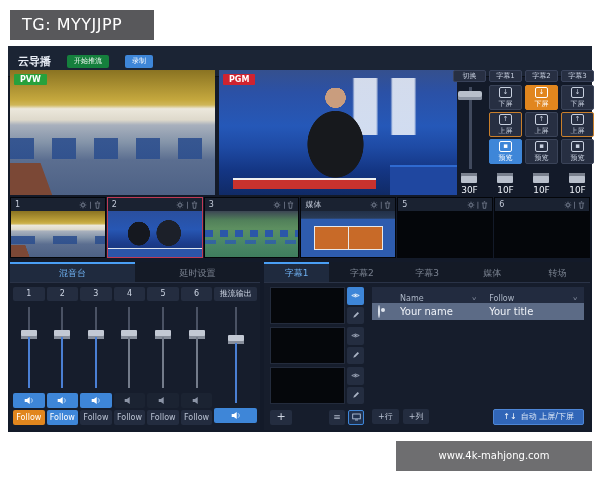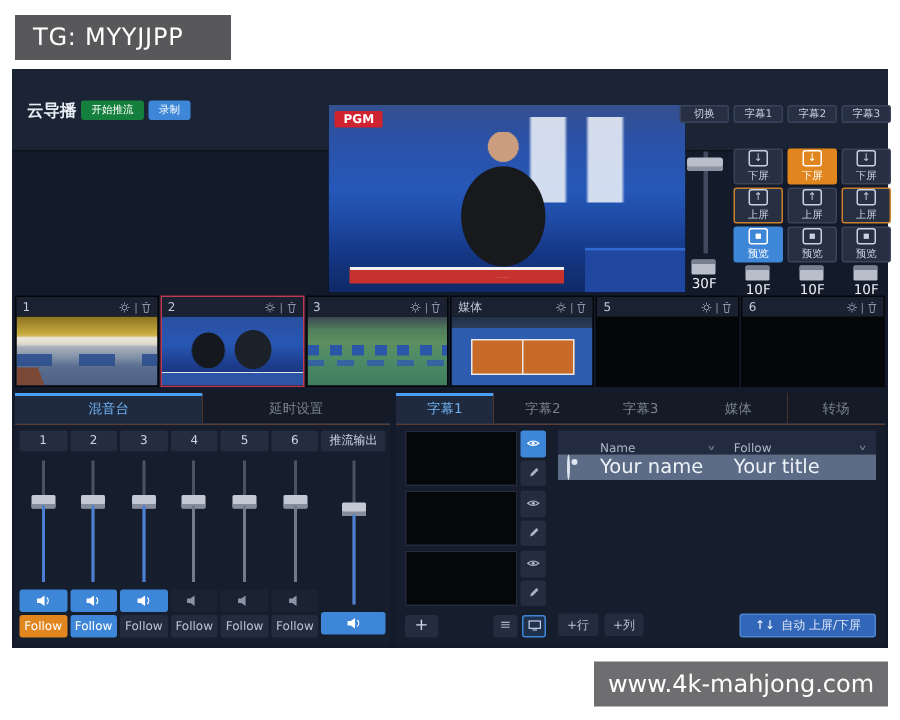--- a/index.html
+++ b/index.html
@@ -4,25 +4,25 @@
 <style>
   html,body{margin:0;padding:0}
   body{width:600px;height:480px;background:#fff;position:relative;overflow:hidden;
        font-family:"DejaVu Sans","Liberation Sans",sans-serif;-webkit-font-smoothing:antialiased}
   .abs{position:absolute}
 
   
   .tg-badge{left:10px;top:10px;width:132px;height:30px;background:#58585b;color:#fff;
     font-size:16px;line-height:30px;padding-left:12px;letter-spacing:.5px}
   .watermark{right:8px;bottom:9px;width:196px;height:30px;background:#6e6e70;color:#fff;
-    font-size:16px;line-height:30px;text-align:center}
+    font-size:10px;line-height:30px;text-align:center}
 
   
   .app{left:8px;top:46px;width:584px;height:386px;background:#131a29;color:#c6cede}
-  .app-header{height:22px;display:flex;align-items:center;padding:16px 10px;gap:3px;
+  .app-header{height:22px;display:flex;align-items:center;padding:4px 10px;gap:16px;
     background:#1b2434;border-bottom:1px solid #0c1018}
   .app-title{font-size:11px;font-weight:bold;color:#e8edf5}
   .hbtn{font-size:7px;line-height:13px;height:13px;padding:0 7px;border-radius:2px;color:#fff}
   .hbtn.red{background:#15803d}
   .hbtn.blue{background:#3e86d8}
 
   
   .preview-row{left:2px;top:24px;right:2px;height:125px}
   .monitor{position:absolute;top:0;height:125px;background:#05070b;overflow:hidden}
   .pvw{left:0;width:205px}.pgm{left:209px;width:238px}
@@ -58,21 +58,21 @@
     background:repeating-linear-gradient(90deg,#2e5cae 0 11px,rgba(0,0,0,0) 11px 20px);opacity:.8}
   .sc-court{background:linear-gradient(180deg,#223048 0%,#2a3c58 16%,#2e5cae 17% 100%)}
   .sc-court::before{content:"";position:absolute;left:13%;right:13%;top:32%;bottom:16%;
     background:#c86a28;border:1px solid #e8e8e8}
   .sc-court::after{content:"";position:absolute;left:50%;top:32%;bottom:16%;width:1px;background:#e8e8e8}
 
   
   .switch-panel{position:absolute;left:443px;top:0;width:141px;height:125px;display:flex;gap:3px}
   .swcol{flex:1;display:flex;flex-direction:column;align-items:center}
   .chip{width:100%;box-sizing:border-box;height:12px;line-height:11px;text-align:center;
-    font-size:7px;color:#c6cede;background:#272f42;border:1px solid #39425a;border-radius:2px;margin-bottom:17px}
+    font-size:7px;color:#c6cede;background:#272f42;border:1px solid #39425a;border-radius:2px;margin-bottom:3px}
   .vtrack{position:relative;width:30px;flex:1;margin-bottom:2px}
   .vtrack::before{content:"";position:absolute;left:50%;top:2px;bottom:2px;width:3px;margin-left:-1px;background:#414a5e}
   .vhandle{position:absolute;left:3px;top:6px;width:24px;height:9px;background:#b8bfcb;border-radius:2px;
     box-shadow:inset 0 -3px 0 #8b93a2}
   .sbtn{width:100%;box-sizing:border-box;height:25px;margin-bottom:2px;border-radius:2px;
     background:#272f42;border:1px solid #3a4358;color:#c9d1e0;
     display:flex;flex-direction:column;align-items:center;justify-content:center}
   .sbtn .ibox{width:11px;height:9px;border:1px solid currentColor;border-radius:2px;
     font-size:7px;line-height:8px;text-align:center}
   .sbtn .blab{font-size:7px;margin-top:1px}
@@ -128,21 +128,21 @@
     font-size:11px;line-height:14px;text-align:center}
   .sq{width:16px;height:15px;border-radius:2px;background:#242d40;color:#aab3c4;
     font-size:9px;line-height:15px;text-align:center}
   .sq.scr{background:#20314e;border:1px solid #3e86d8;box-sizing:border-box;display:flex;align-items:center;justify-content:center}
 
   .tablearea{flex:1;display:flex;flex-direction:column}
   .thead{height:16px;display:flex;background:#222b3f;align-items:flex-end;font-size:8px;color:#aeb8c8}
   .thc{display:flex;align-items:center;justify-content:space-between;padding:0 6px;box-sizing:border-box}
   .c-radio{width:22px}.c-name{flex:1}.c-title{flex:1.15}
   .chev{color:#7e8798;transform:scaleY(.6);font-size:8px}
-  .trow{height:17px;display:flex;align-items:center;font-size:13px;color:#c3ccd9}
+  .trow{height:17px;display:flex;align-items:center;font-size:10px;color:#c3ccd9}
   .trow.sel{background:#5c6b86;color:#eef2f8}
   .trow .c-name,.trow .c-title{padding:0 6px;box-sizing:border-box}
   .radio{width:8px;height:8px;border:1px solid #dfe5ee;border-radius:50%;margin-left:6px;position:relative}
   .radio::after{content:"";position:absolute;left:2px;top:2px;width:4px;height:4px;border-radius:50%;background:#dfe5ee}
   .tablebar{margin-top:auto;height:17px;display:flex;align-items:center;gap:4px}
   .minibtn{height:15px;padding:0 6px;background:#232c3f;border-radius:2px;font-size:8px;line-height:15px;color:#b9c2d2}
   .autobtn{margin-left:auto;height:16px;padding:0 9px;background:#3166b8;border:1px solid #4e86d6;border-radius:2px;
     color:#dfe9f7;font-size:8px;line-height:14px;display:flex;align-items:center;gap:4px;box-sizing:border-box}
   .autoicon{font-size:8px;color:#fff}
   svg{display:block}
@@ -154,20 +154,24 @@
 
 <div class="abs app">
 
   <div class="app-header">
     <span class="app-title">云导播</span>
     <span class="hbtn red">开始推流</span>
     <span class="hbtn blue">录制</span>
   </div>
 
   <div class="abs preview-row">
+    <div class="monitor pvw">
+      <div class="sc sc-gym"></div>
+      <span class="mon-badge green">PVW</span>
+    </div>
     <div class="monitor pgm">
       <div class="sc sc-player">
         <i style="left:6%;right:34%;bottom:5%;height:9%;background:#c8322e;box-shadow:inset 0 2px 0 #f0f0f0"></i>
         <i style="right:0;bottom:0;width:28%;height:24%;background:#1f47a0;box-shadow:inset 0 2px 0 #2f6ad0"></i>
       </div>
       <span class="mon-badge red">PGM</span>
     </div>
 
     <div class="switch-panel">
       <div class="swcol">

